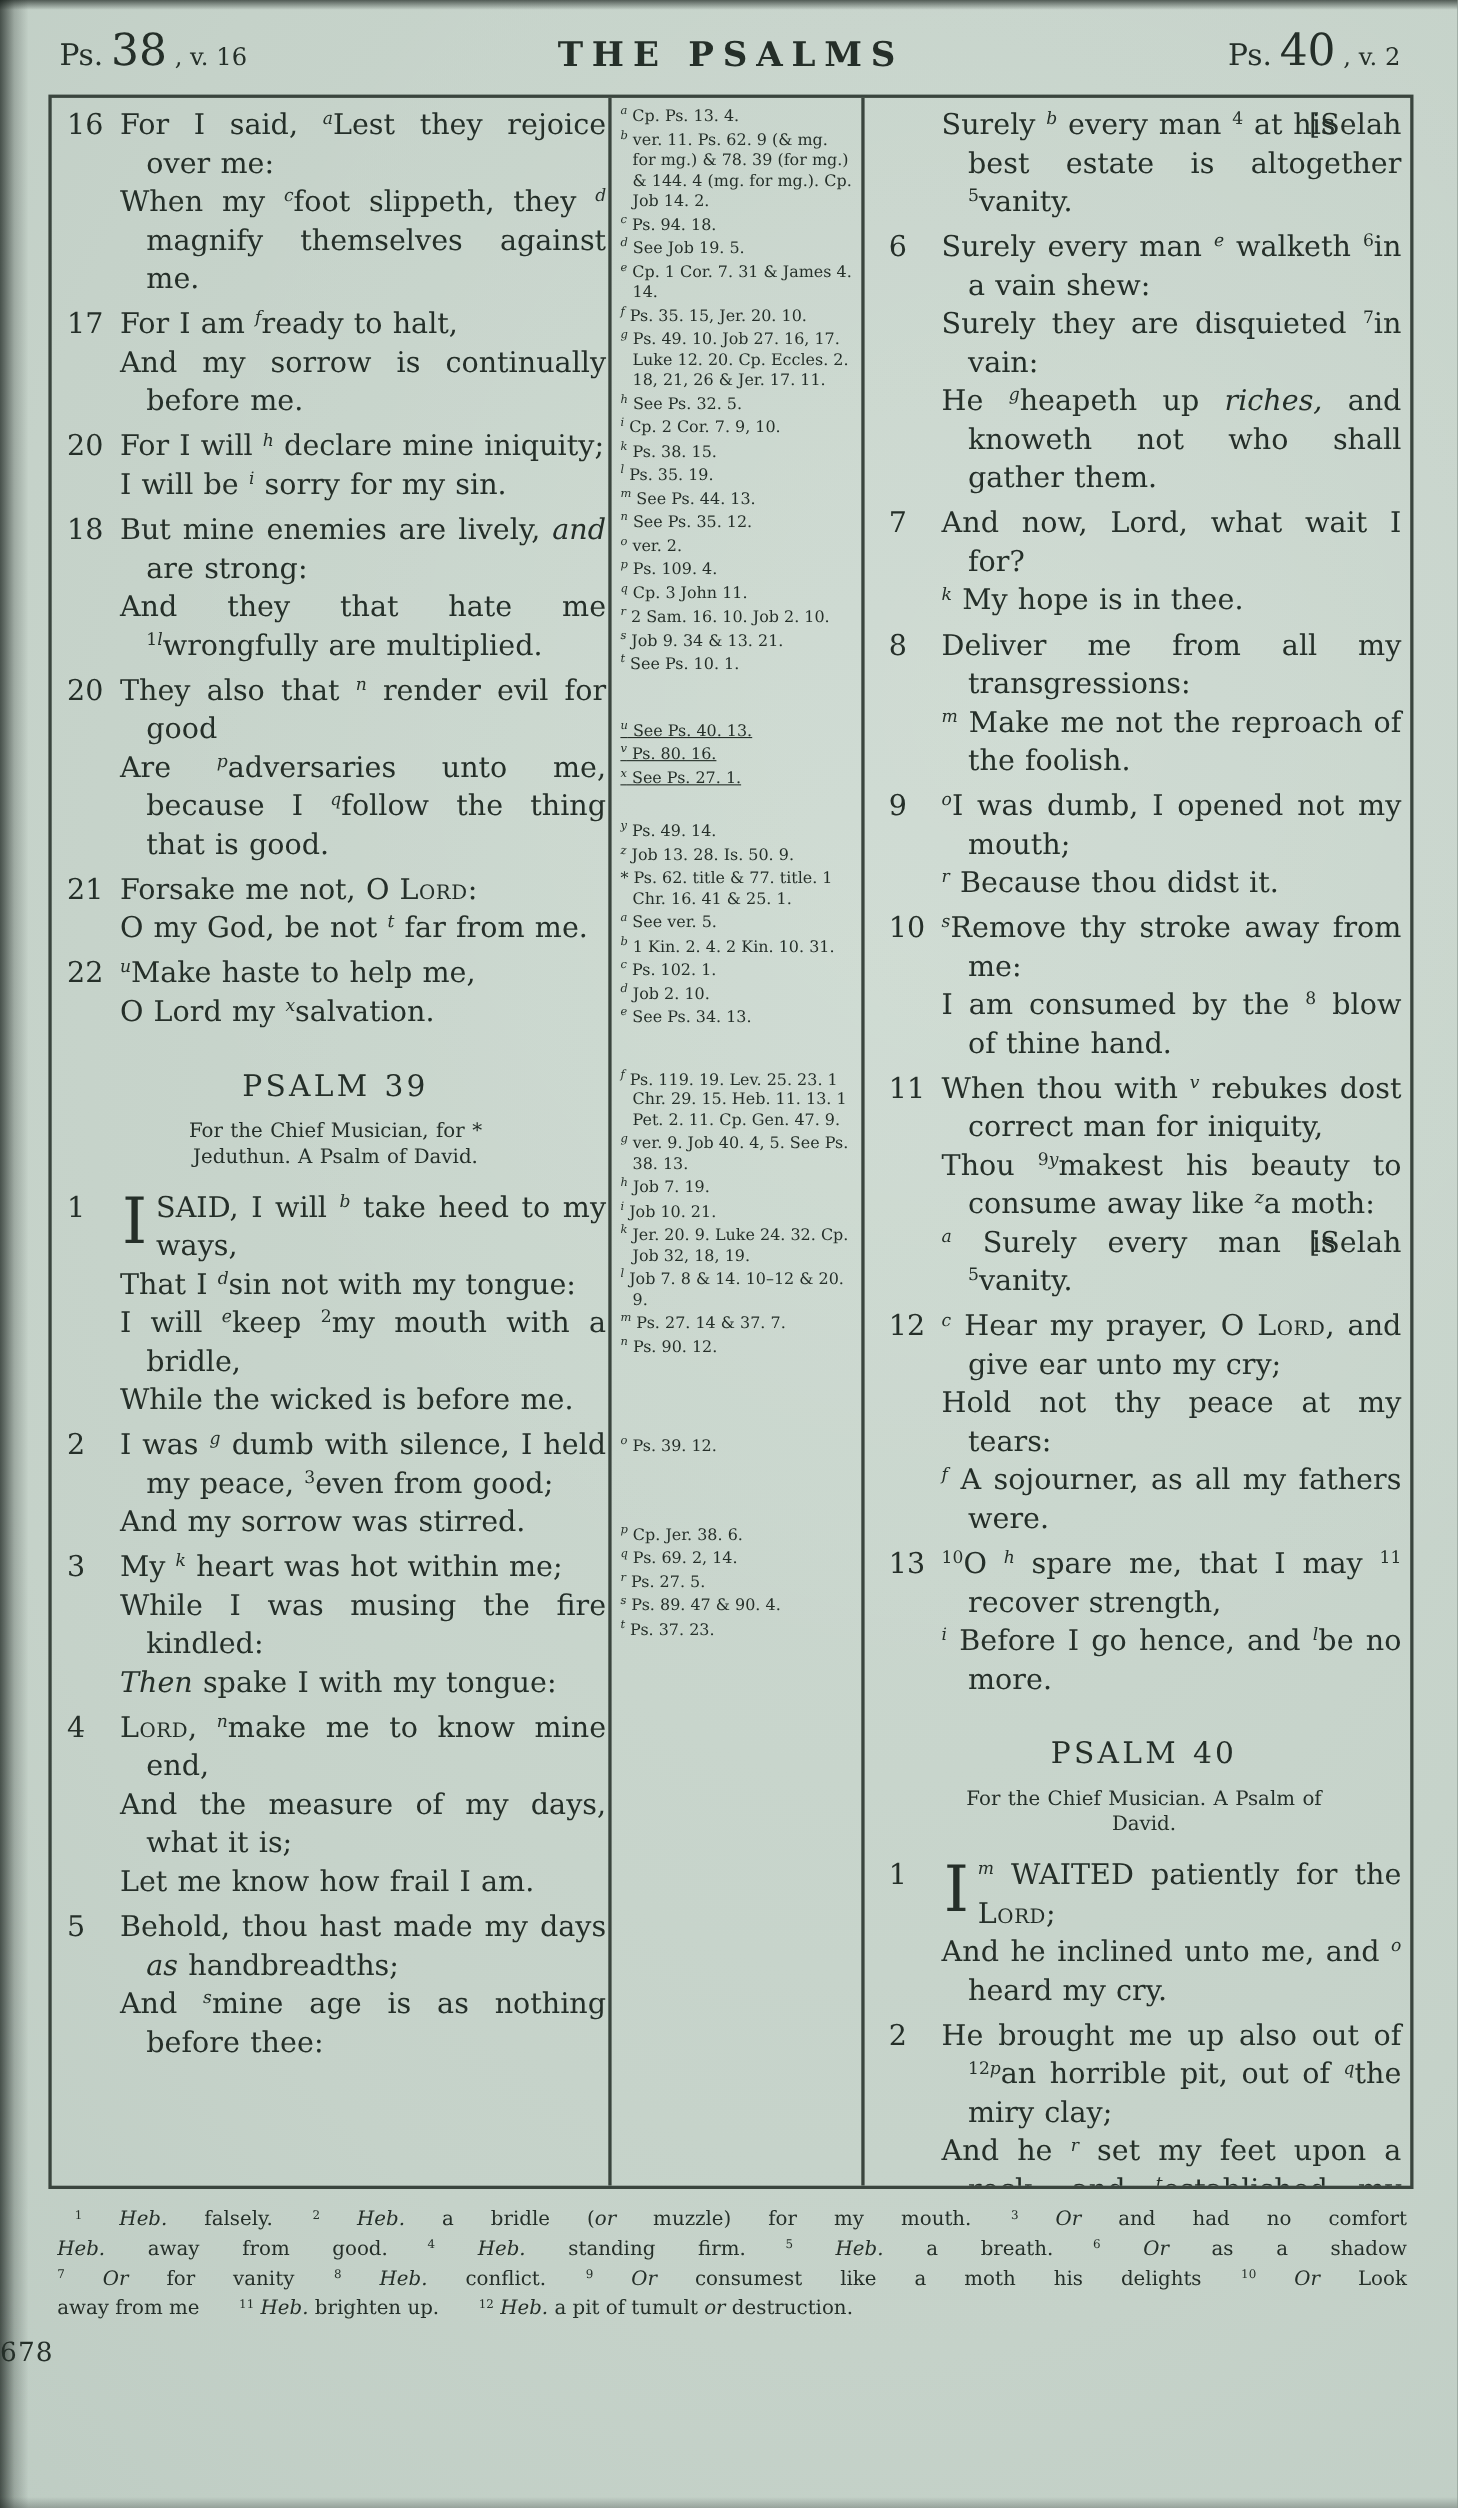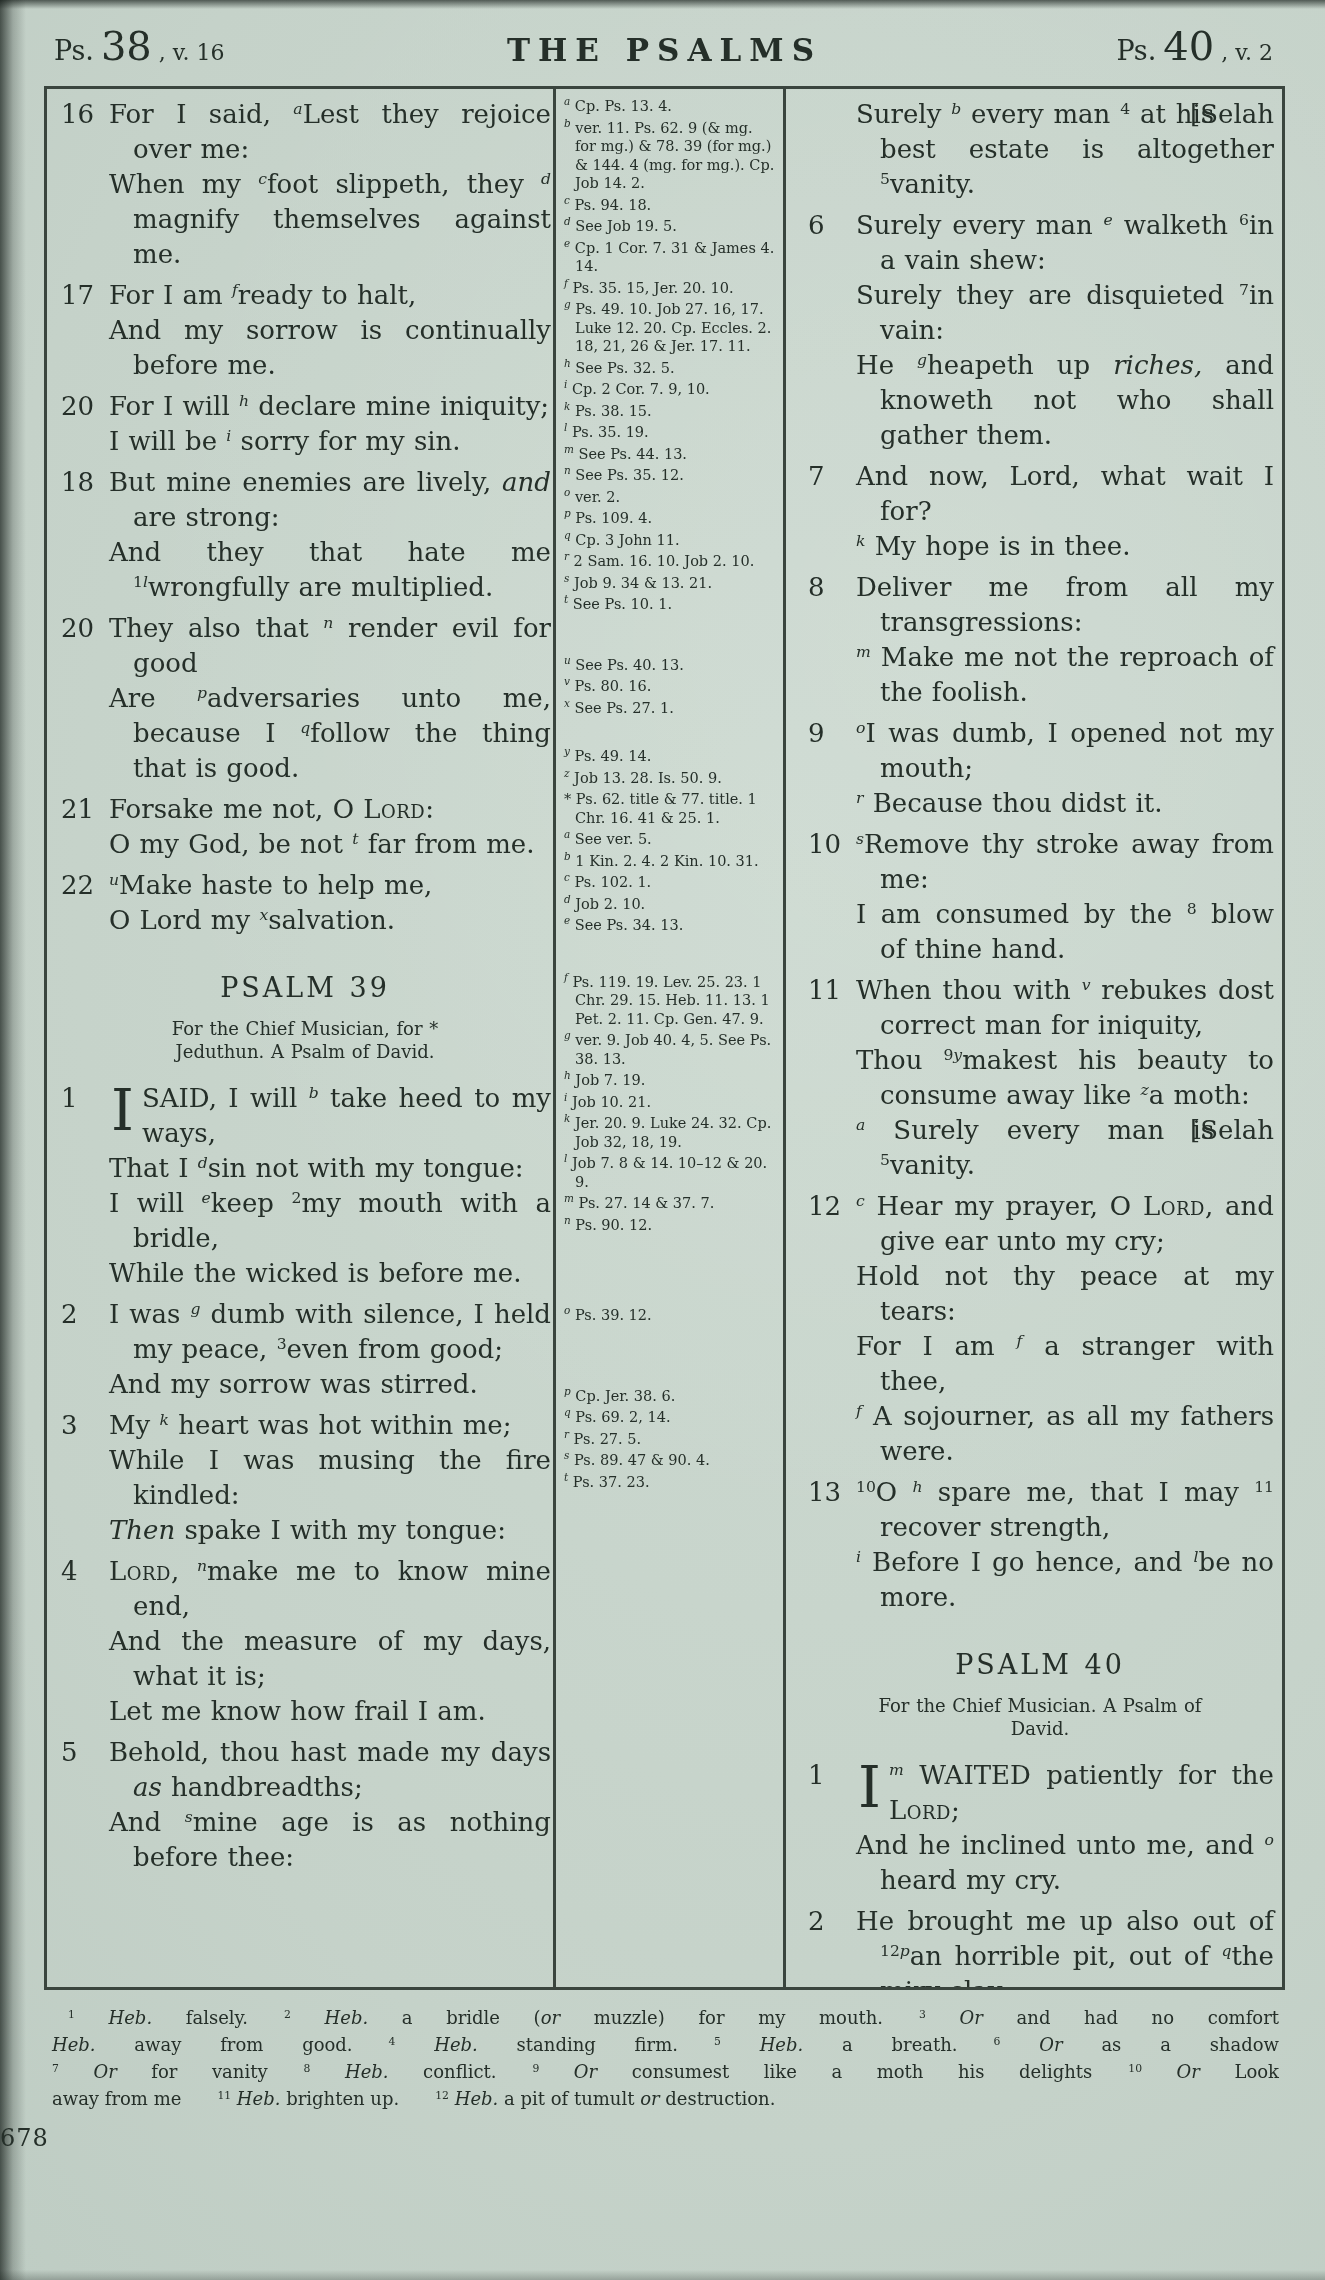--- a/index.html
+++ b/index.html
@@ -61,21 +61,21 @@
   .selah{float:right;}
   .dcap{float:left;font-size:58px;line-height:50px;padding:4px 8px 0 2px;}
 
   .psalm-title{text-align:center;font-size:27px;letter-spacing:3px;margin:32px 0 12px;}
   .psalm-sub{text-align:center;font-size:18px;line-height:23px;max-width:345px;margin:0 auto 18px;}
 
   
   .ref-entry{padding-left:11px;text-indent:-11px;margin-bottom:3px;}
   .ref-entry sup{font-size:.72em;}
   .ref-group:nth-child(1){margin-bottom:42px;}
-  .ref-group:nth-child(2){margin-bottom:30px;}
+  .ref-group:nth-child(2){margin-bottom:30px;text-decoration:underline;}
   .ref-group:nth-child(3){margin-bottom:38px;}
   .ref-group:nth-child(4){margin-bottom:72px;}
   .ref-group:nth-child(5){margin-bottom:62px;}
 
   
   .footnotes{position:absolute;left:52px;right:46px;top:2004px;
     font-size:18px;line-height:27px;}
   .fn-line{text-align:justify;text-align-last:justify;}
   .fn-line:first-child{padding-left:16px;}
   .fn-line:last-child{text-align-last:left;}
@@ -265,21 +265,20 @@
         <div class="verse">
           <span class="vnum">11</span>
           <div class="vline">When thou with <sup><i>v</i></sup> rebukes dost correct man for iniquity,</div>
           <div class="vline">Thou <sup>9<i>y</i></sup>makest his beauty to consume away like <sup><i>z</i></sup>a moth:</div>
           <div class="vline"><span class="selah">[Selah</span><sup><i>a</i></sup> Surely every man is <sup>5</sup>vanity. </div>
         </div>
         <div class="verse">
           <span class="vnum">12</span>
           <div class="vline"><sup><i>c</i></sup> Hear my prayer, O <span class="sc">Lord</span>, and give ear unto my cry;</div>
           <div class="vline">Hold not thy peace at my tears:</div>
-          <div class="vline">For I am <sup><i>f</i></sup> a stranger with thee,</div>
           <div class="vline"><sup><i>f</i></sup> A sojourner, as all my fathers were.</div>
         </div>
         <div class="verse">
           <span class="vnum">13</span>
           <div class="vline"><sup>10</sup>O <sup><i>h</i></sup> spare me, that I may <sup>11</sup> recover strength,</div>
           <div class="vline"><sup><i>i</i></sup> Before I go hence, and <sup><i>l</i></sup>be no more.</div>
         </div>
         <div class="psalm-title">PSALM 40</div>
         <div class="psalm-sub">For the Chief Musician. A Psalm of David.</div>
         <div class="verse">

